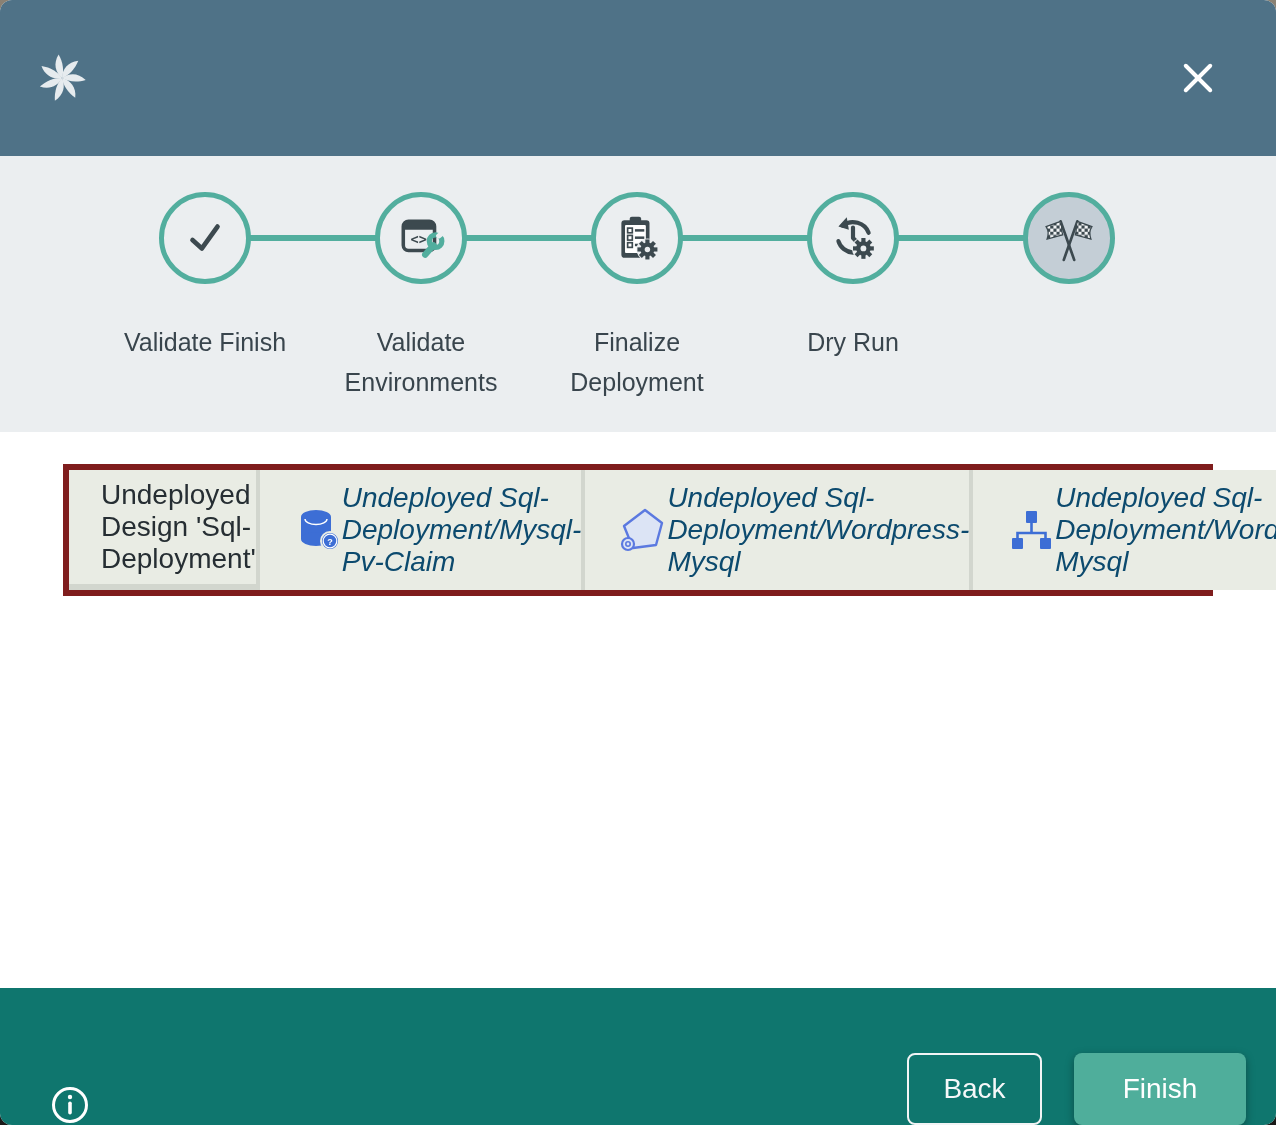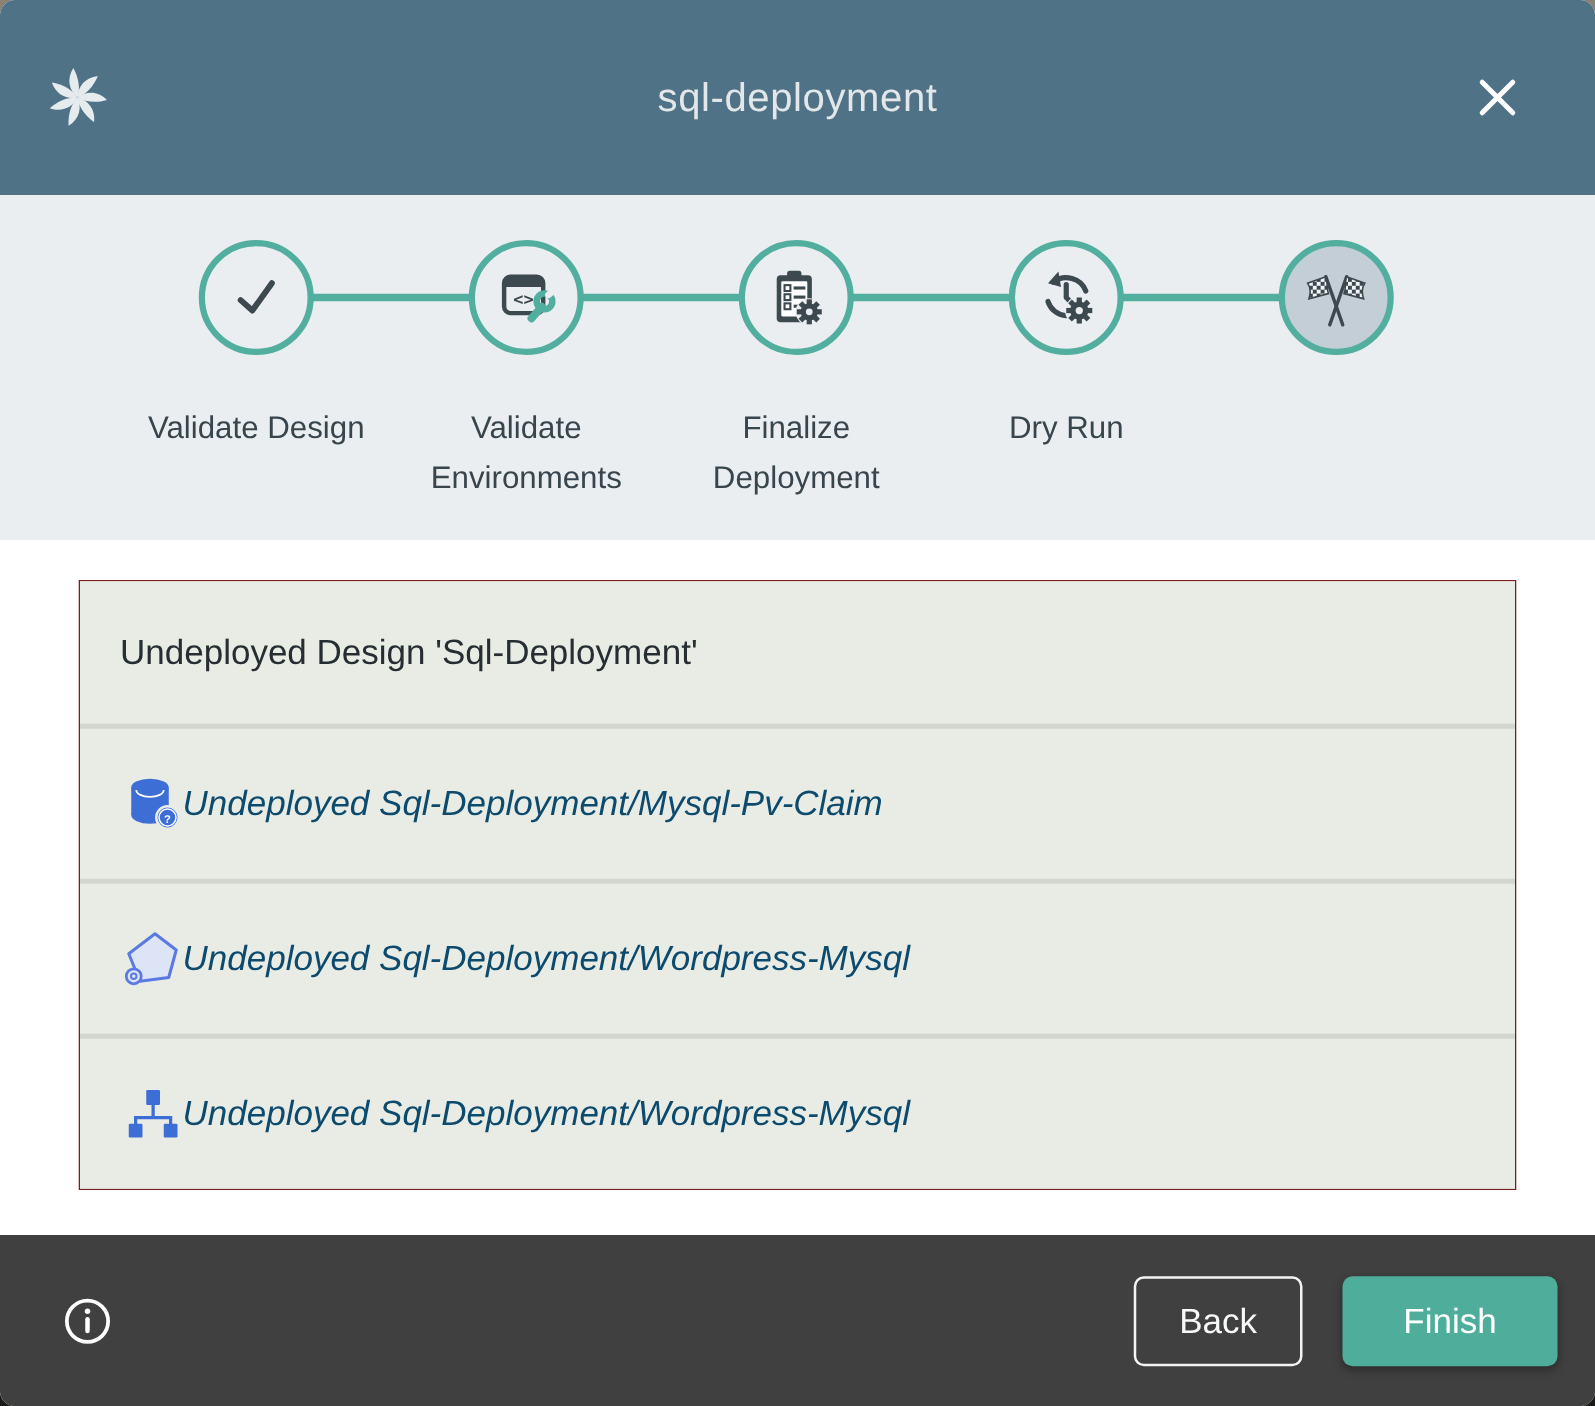--- a/index.html
+++ b/index.html
@@ -47,38 +47,38 @@
     position:relative; z-index:1;
   }
   .step-circle.active { background:#C4CED6; }
   .step-label {
     margin-top:38px; width:176px; text-align:center;
     font-size:25px; line-height:40px; color:#39454D;
   }
   
   .main { flex:1 1 auto; background:#fff; padding:32px 63px 0 63px; }
   .panel {
-    border:1px solid #7f1d1d; background:#D2D6CE;
-    display:flex; flex-direction:column; gap:4px;
+    border:6px solid #7f1d1d; background:#D2D6CE;
+    display:flex; flex-direction:row; gap:4px;
   }
   .panel-header {
     background:#E9ECE4; height:114px;
     display:flex; align-items:center; padding-left:32px;
     font-size:28px; color:#262E33;
   }
   .panel-row {
     background:#E9ECE4; height:120px;
     display:flex; align-items:center; padding-left:34px;
   }
   .row-icon { width:48px; height:48px; flex:0 0 auto; }
   .row-text { font-size:28px; color:#0c4a6e;font-style:italic; }
   
   .footer {
-    height:137px; background:#404040; flex:0 0 auto;
-    display:flex; align-items:center;
+    height:137px; background:#0f766e; flex:0 0 auto;
+    display:flex; align-items:flex-end;
   }
   .info-btn {
     width:40px; height:40px; margin-left:50px;
     background:none; border:none; padding:0; cursor:pointer;
   }
   .footer-spacer { flex:1; }
   .btn {
     height:72px; border-radius:8px; font-size:28px; cursor:pointer;
     font-family:"Liberation Sans", sans-serif;
   }
@@ -102,39 +102,38 @@
       <g fill="#E6EBEE">
         <path d="M50 50 C38 40 34 24 44 8 C52 22 54 38 50 50 Z"></path>
         <path d="M50 50 C38 40 34 24 44 8 C52 22 54 38 50 50 Z" transform="rotate(51.4,50,50)"></path>
         <path d="M50 50 C38 40 34 24 44 8 C52 22 54 38 50 50 Z" transform="rotate(102.8,50,50)"></path>
         <path d="M50 50 C38 40 34 24 44 8 C52 22 54 38 50 50 Z" transform="rotate(154.2,50,50)"></path>
         <path d="M50 50 C38 40 34 24 44 8 C52 22 54 38 50 50 Z" transform="rotate(205.6,50,50)"></path>
         <path d="M50 50 C38 40 34 24 44 8 C52 22 54 38 50 50 Z" transform="rotate(257.0,50,50)"></path>
         <path d="M50 50 C38 40 34 24 44 8 C52 22 54 38 50 50 Z" transform="rotate(308.4,50,50)"></path>
       </g>
     </svg>
-    <div class="title">sql-deployment</div>
     <button class="close-btn">
       <svg viewBox="0 0 36 36">
         <path d="M7 7 L29 29 M29 7 L7 29" stroke="#FFFFFF" stroke-width="3.6" stroke-linecap="round"></path>
       </svg>
     </button>
   </div>
 
   <div class="stepper-section">
     <div class="connector"></div>
     <div class="steps">
 
       <div class="step">
         <div class="step-circle">
           <svg width="50" height="50" viewBox="0 0 48 48">
             <path d="M12 26 L21 34 L36 13" stroke="#3C494F" stroke-width="4.5" fill="none" stroke-linecap="round" stroke-linejoin="round"></path>
           </svg>
         </div>
-        <div class="step-label">Validate Design</div>
+        <div class="step-label">Validate Finish</div>
       </div>
 
       <div class="step">
         <div class="step-circle">
           <svg width="50" height="50" viewBox="0 0 48 48">
             <rect x="7" y="8" width="30" height="28" rx="5" fill="#EBEEF0" stroke="#3C494F" stroke-width="3.4"></rect>
             <path d="M7 13 a5 5 0 0 1 5 -5 h20 a5 5 0 0 1 5 5 v3 H7 Z" fill="#3C494F"></path>
             <text x="14" y="30" font-family="DejaVu Sans Mono, monospace" font-size="13" font-weight="bold" fill="#3C494F">&lt;&gt;</text>
             <path d="M28 40 L36 31" stroke="#52AE9E" stroke-width="6" stroke-linecap="round"></path>
             <circle cx="38" cy="27" r="6" fill="none" stroke="#52AE9E" stroke-width="5"></circle>

